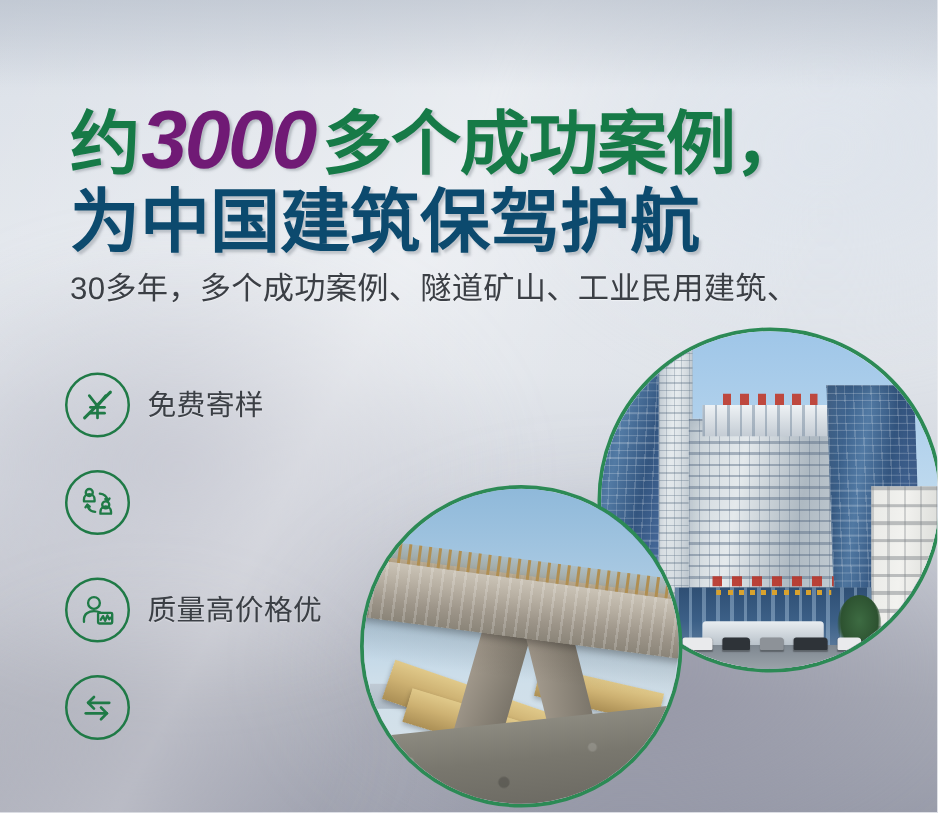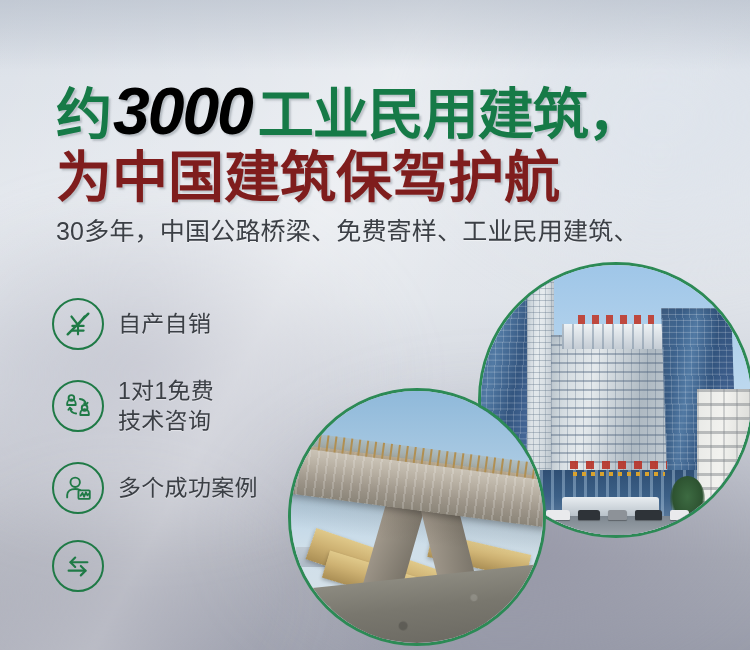--- a/index.html
+++ b/index.html
@@ -89,30 +89,30 @@
     font-size: 56px;
     font-weight: bold;
     color: #167A47;
     letter-spacing: -1px;
     text-shadow: 2px 2px 2px rgba(90,100,110,0.30);
   }
   .h-num {
     font-size: 66px;
     font-style: italic;
     font-weight: bold;
-    color: #000000;
+    color: #701a75;
     letter-spacing: -2px;
     text-shadow: 2px 2px 2px rgba(90,100,110,0.35);
     padding: 0 6px 0 2px;
   }
   .h-line2 {
     margin-top: 6px;
     font-size: 56px;
     font-weight: bold;
-    color: #7f1d1d;
+    color: #0c4a6e;
     letter-spacing: 0px;
     text-shadow: 2px 2px 2px rgba(90,100,110,0.30);
   }
 
   
   .subtitle {
     position: absolute;
     left: 56px;
     top: 212px;
     color: #3b3f45;
@@ -419,75 +419,71 @@
 
   <div class="bg-base"></div>
   <div class="bg-haze-c"></div>
   <div class="bg-haze-a"></div>
   <div class="bg-haze-b"></div>
   <div class="bg-haze-d"></div>
   <div class="bg-sheen"></div>
   <div class="bg-vig-top"></div>
 
   <div class="headline">
-    <div class="h-line1"><span>约</span><span class="h-num">3000</span><span>工业民用建筑，</span></div>
+    <div class="h-line1"><span>约</span><span class="h-num">3000</span><span>多个成功案例，</span></div>
     <div class="h-line2">为中国建筑保驾护航</div>
   </div>
 
   <div class="subtitle">
-    <div>30多年，中国公路桥梁、免费寄样、工业民用建筑、</div>
+    <div>30多年，多个成功案例、隧道矿山、工业民用建筑、</div>
   </div>
 
   <div class="features">
 
     <div class="feat" style="top:0px; left:0px;">
       <div class="feat-icon">
         <svg width="30" height="30" viewBox="0 0 32 32" fill="none" stroke="#1F7A46" stroke-width="2.3" stroke-linecap="round">
           <path d="M9 8 L16 17 L23 8"></path>
           <path d="M10 18 H22"></path>
           <path d="M10 23 H22"></path>
           <path d="M16 17 V27"></path>
           <path d="M5 27 L27 5" stroke-width="2.6"></path>
         </svg>
       </div>
       <div class="feat-text">
-        <span>自产自销</span>
+        <span>免费寄样</span>
       </div>
     </div>
 
     <div class="feat" style="top:78px; left:0px;">
       <div class="feat-icon">
         <svg width="32" height="32" viewBox="0 0 34 34" fill="none" stroke="#1F7A46" stroke-width="2" stroke-linecap="round" stroke-linejoin="round">
           <circle cx="10" cy="8.5" r="3"></circle>
           <path d="M5.5 16 v-1.6 a4.5 4.5 0 0 1 9 0 V16 z"></path>
           <circle cx="24" cy="19" r="3"></circle>
           <path d="M19.5 26.5 v-1.6 a4.5 4.5 0 0 1 9 0 v1.6 z"></path>
           <path d="M19 9.5 q5.5 0.5 6.5 5.5"></path>
           <path d="M23.6 14 l2 1.8 l1.6 -2.2"></path>
           <path d="M15 25 q-5.5 -0.5 -6.5 -5.5"></path>
           <path d="M10.4 20.6 l-2 -1.8 l-1.6 2.2"></path>
         </svg>
       </div>
-      <div class="feat-text">
-        <span class="l2">1对1免费</span>
-        <span class="l2">技术咨询</span>
-      </div>
     </div>
 
     <div class="feat" style="top:164px; left:0px;">
       <div class="feat-icon">
         <svg width="32" height="32" viewBox="0 0 34 34" fill="none" stroke="#1F7A46" stroke-width="2" stroke-linecap="round" stroke-linejoin="round">
           <circle cx="14" cy="11" r="5"></circle>
           <path d="M5.5 27 v-2.5 C5.5 20.4 9.3 18 14 18 c2 0 3.8 0.45 5.3 1.25"></path>
           <rect x="17.5" y="19.5" width="12" height="9" rx="1"></rect>
           <path d="M19.8 25.2 l1.9 -3 l1.8 4 l1.9 -4.6 l1.6 3.2 l1.2 -1.3"></path>
         </svg>
       </div>
       <div class="feat-text">
-        <span class="l2">多个成功案例</span>
+        <span class="l2">质量高价格优</span>
       </div>
     </div>
 
     <div class="feat" style="top:242px; left:0px;">
       <div class="feat-icon">
         <svg width="30" height="30" viewBox="0 0 32 32" fill="none" stroke="#1F7A46" stroke-width="2.3" stroke-linecap="round" stroke-linejoin="round">
           <path d="M26 12 H8"></path>
           <path d="M13 7 L8 12 L13 17"></path>
           <path d="M6 21 H24"></path>
           <path d="M19 16 L24 21 L19 26"></path>

